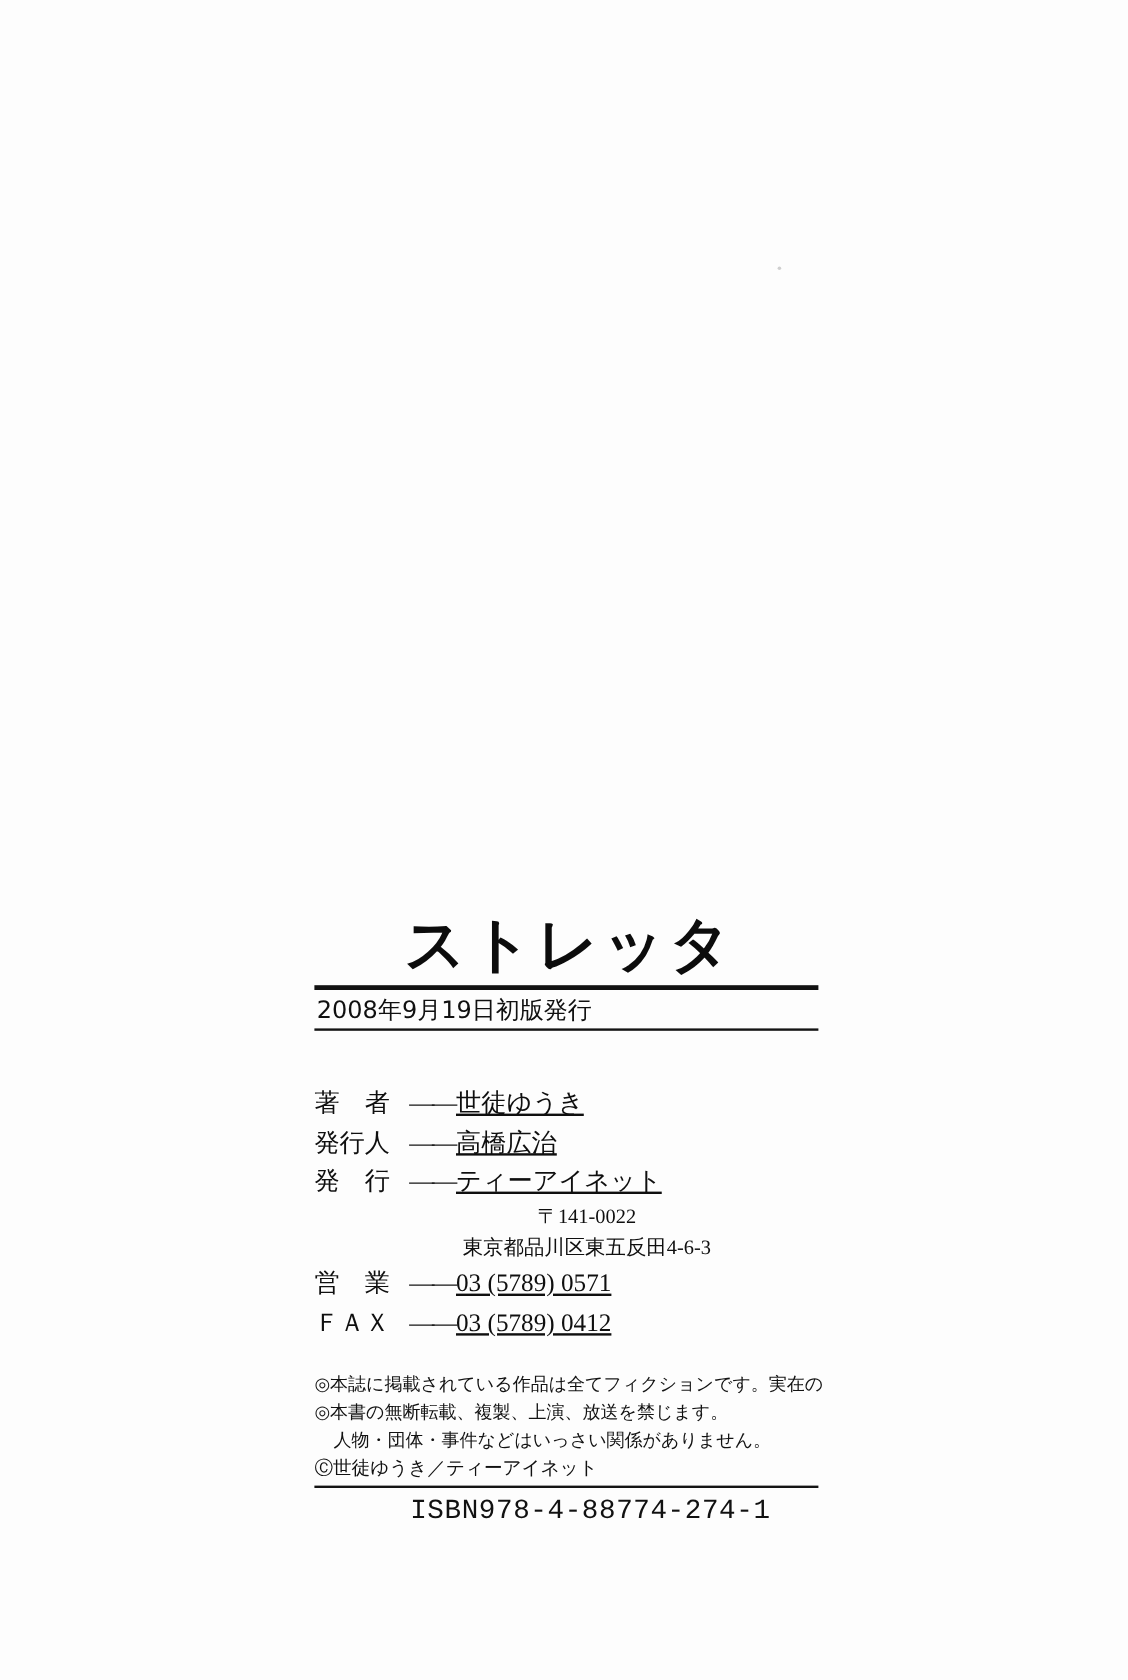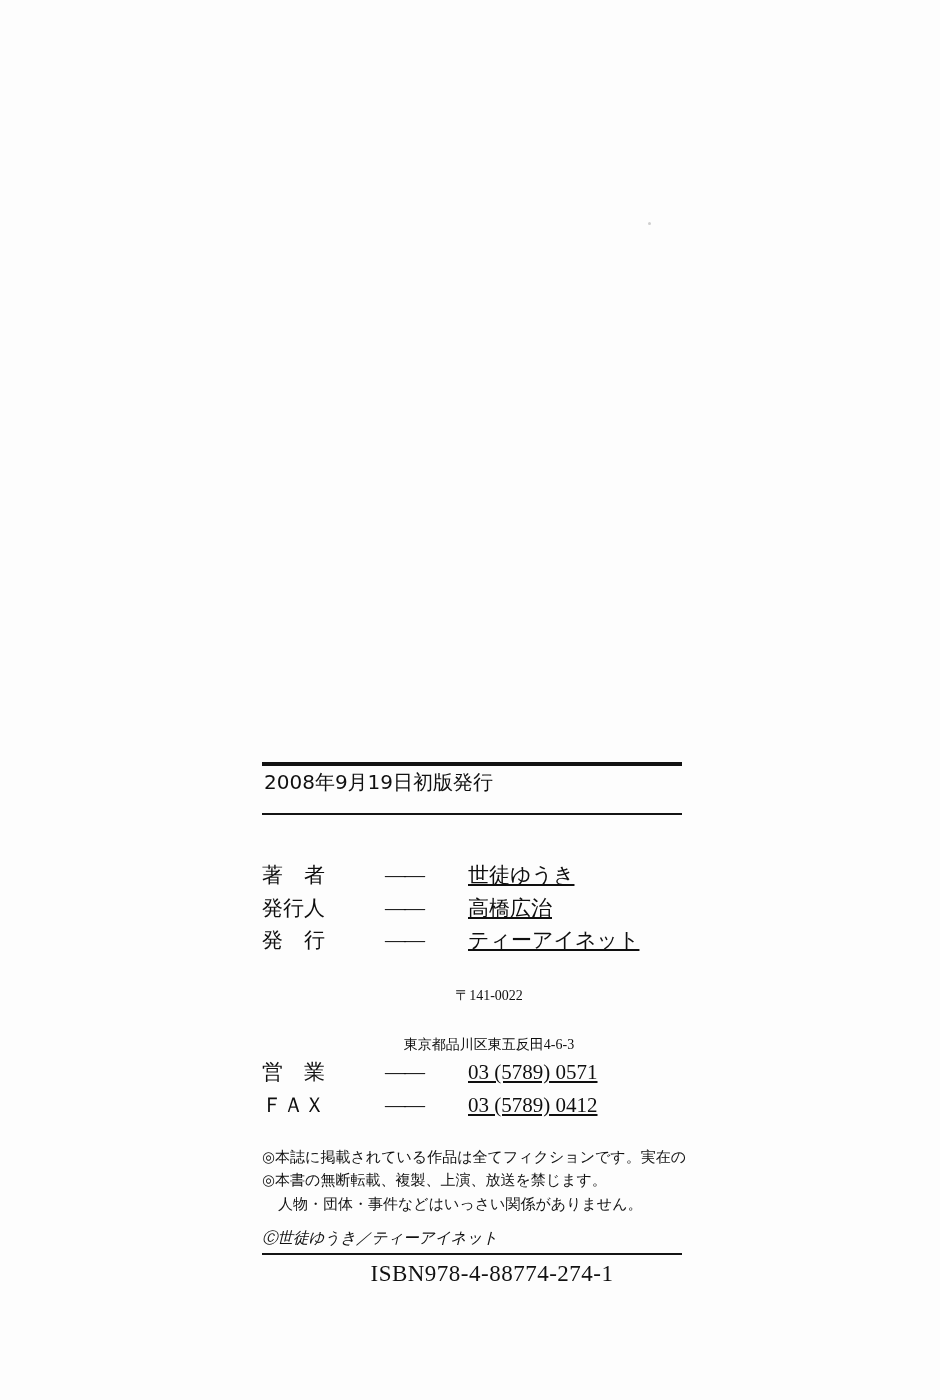--- a/index.html
+++ b/index.html
@@ -56,108 +56,105 @@
     height: 4px;
     background: #121212;
     margin: 2px 0 3px 0;
   }
 
   .pubdate {
     font-family: "DejaVu Sans", sans-serif;
     font-size: 20px;
     letter-spacing: 0px;
     color: #101010;
-    margin: 0 0 17px 0;
+    margin: 0 0 2px 0;
     padding-left: 2px;
   }
 
   .rule-thin {
     height: 2px;
     background: #141414;
     margin: 2px 0 0 0;
   }
 
   .credits {
     margin-top: 44px;
     font-size: 21px;
     line-height: 1.55;
     color: #0f0f0f;
   }
 
   .credit-row {
     display: flex;
     align-items: baseline;
     white-space: nowrap;
-    gap: 44px;
   }
   .credit-label {
     display: inline-block;
     min-width: 78px;
     letter-spacing: 0px;
   }
   .credit-dash {
     letter-spacing: -2px;
     padding: 0 1px;
   }
   .credit-value {
     letter-spacing: 0px;
     text-decoration: underline;
   }
 
   .addr-line {
     text-align: center;
-    font-size: 14px;
+    font-size: 17px;
     line-height: 1.55;
     padding-left: 34px;
-    margin-top: 28px;
   }
 
   .notes {
     margin-top: 25px;
     font-size: 15px;
     line-height: 1.55;
     color: #121212;
   }
   .note-line {
     white-space: nowrap;
   }
   .note-indent {
     padding-left: 16px;
   }
 
   .copyright {
-    margin-top: 12px;
     font-size: 15.5px;
     letter-spacing: 0px;
-    font-style: italic;
   }
 
   .rule-bottom {
     height: 2px;
     background: #141414;
     margin: 4px 0 6px 0;
   }
 
   .isbn {
-    font-family: Liberation Serif, serif;
+    font-family: Liberation Mono, monospace;
     font-size: 23px;
     text-align: center;
     letter-spacing: 0.5px;
     padding-left: 40px;
   }
 </style>
 </head>
 <body>
 
 <div class="page">
 
   <div class="speck"></div>
 
   <div class="colophon">
 
+    <div class="title">ストレッタ</div>
 
     <div class="rule-thick"></div>
 
     <div class="pubdate">2008年9月19日初版発行</div>
 
     <div class="rule-thin"></div>
 
     <div class="credits">
 
       <div class="credit-row">

